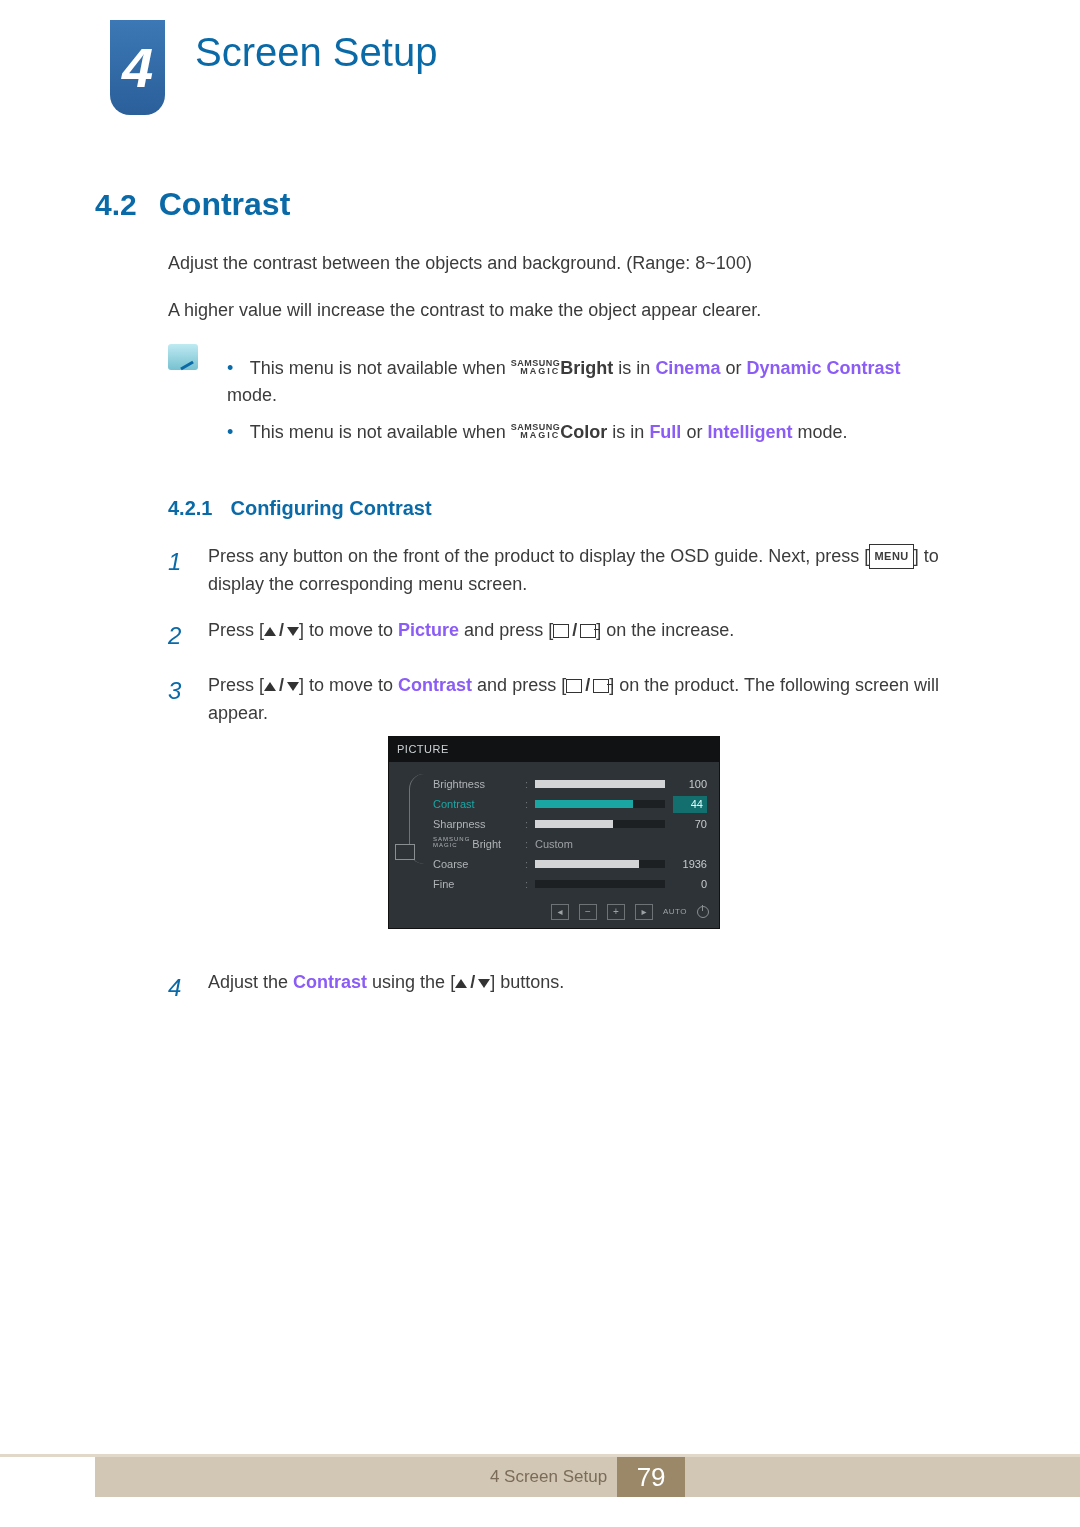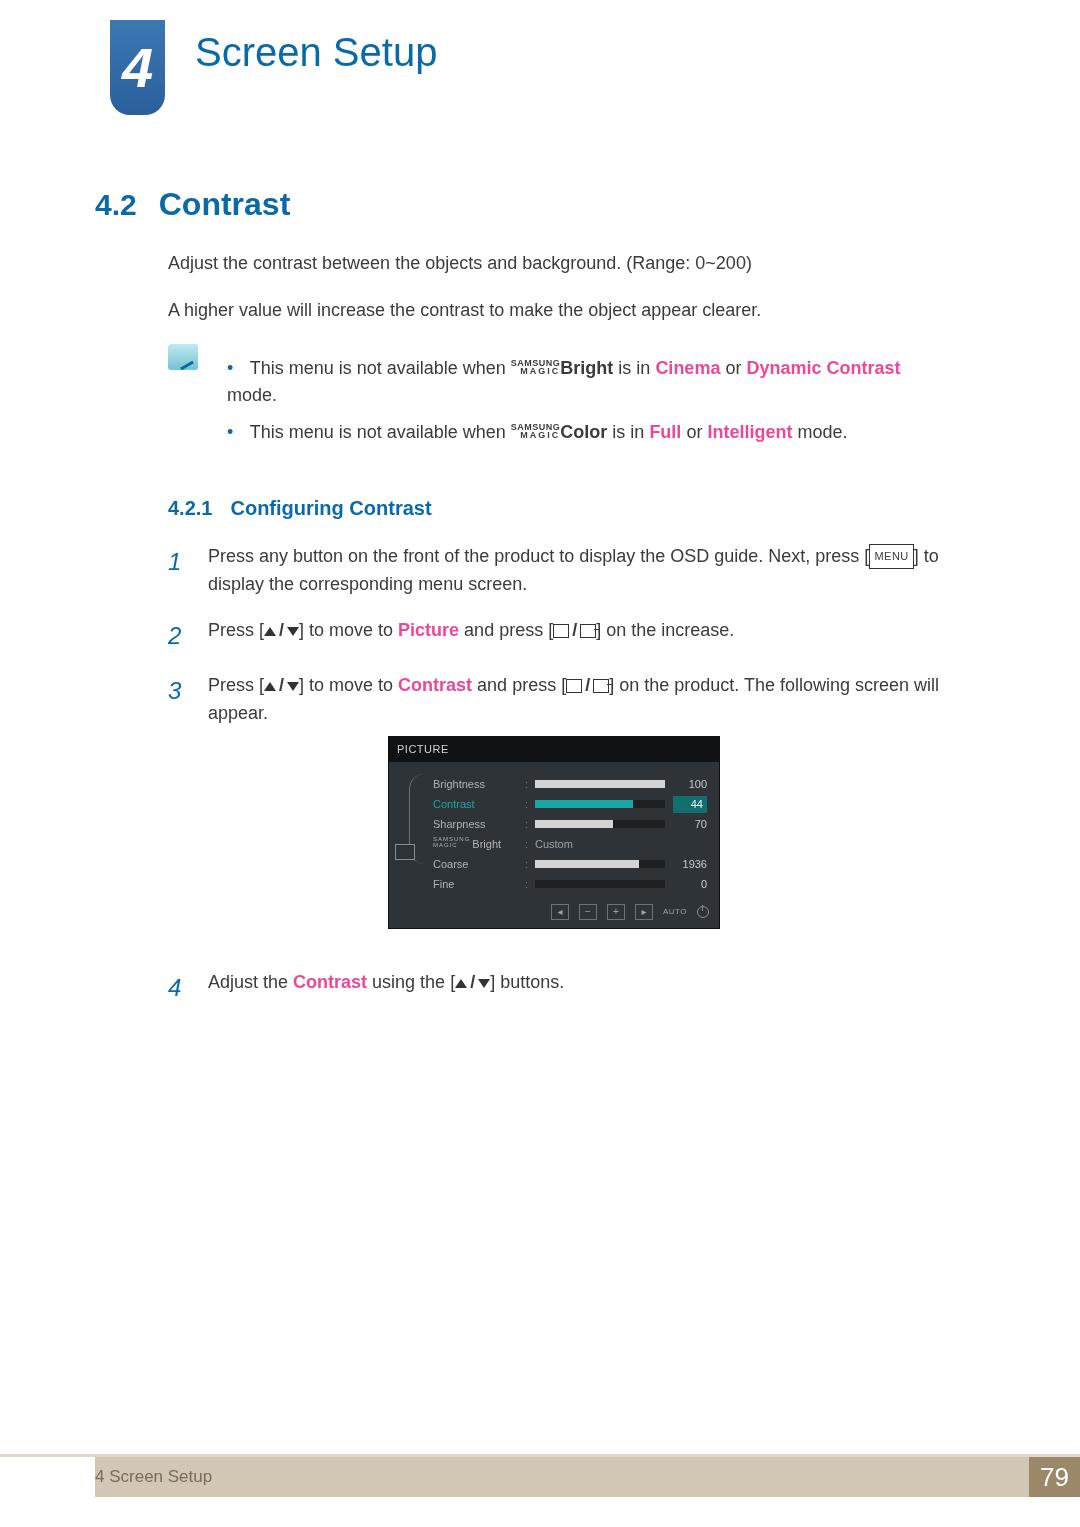--- a/index.html
+++ b/index.html
@@ -97,36 +97,36 @@
   .note-list li { margin-bottom:10px; }
   .note-list li::before{
     content:"•"; color:#0a6aa8; display:inline-block; width:18px;
   }
   .magic-prefix {
     display:inline-block; font-size:9px; line-height:.9; letter-spacing:.5px;
     vertical-align: 0px; font-weight:700; text-align:right;
   }
   .magic-prefix .top{display:block;}
   .magic-prefix .bot{display:block; letter-spacing:2px;}
-  .orange { color:#ec4899; font-weight:700; }
+  .orange { color:#8b5cf6; font-weight:700; }
 
   .subsection {
     color:#0a6aa8; font-size:20px; font-weight:700;
     margin: 18px 0 20px 0;
     display:flex; gap:18px;
   }
 
   .steps { margin:0; padding:0; list-style:none; }
   .steps li { display:flex; gap:18px; margin-bottom:18px; line-height:1.55; }
   .step-num { color:#0a6aa8; font-size:24px; font-style:italic; font-weight:400; width:22px; flex-shrink:0; }
   .step-text { flex:1; }
 
   .menu-chip {
     display:inline-block; border:1px solid #333; padding:3px 4px;
-    font-size:11px; font-weight:400; letter-spacing:.5px;
+    font-size:11px; font-weight:700; letter-spacing:.5px;
     vertical-align: 2px;
   }
 
   .btn-combo { display:inline-flex; align-items:center; gap:2px; vertical-align:middle; }
   .tri {
     display:inline-block; width:0;height:0;
     border-left:6px solid transparent; border-right:6px solid transparent;
   }
   .tri.up { border-bottom:9px solid #333; }
   .tri.dn { border-top:9px solid #333; }
@@ -200,51 +200,51 @@
   .osd-foot .pwr{
     width:10px;height:10px;border:1px solid #8a8f92;border-radius:50%;
     position:relative;
   }
   .osd-foot .pwr::after{content:"";position:absolute;left:4px;top:-2px;width:1px;height:6px;background:#8a8f92;}
 
   
   .footer-bar{
     position:absolute; left:95px; right:0; bottom:30px; height:40px;
     background:#d2c7b4;
-    display:flex; align-items:center; justify-content:space-between;
+    display:flex; align-items:center; justify-content:center;
     color:#7a6c58;
   }
   .footer-pre{
     position:absolute; left:0; right:0; bottom:70px; height:3px;
     background:#e2d8c9;
   }
   .footer-bar .txt{ font-size:17px; margin-right:10px; }
   .footer-bar .pg{
-    background:#9a8869; color:#fff; width:51px; height:40px;
+    background:#9a8869; color:#fff; width:68px; height:40px;
     display:flex;align-items:center;justify-content:center;
     font-size:26px; font-weight:400;
   }
 </style>
 </head>
 <body>
 
 <div class="page">
 
   <div class="chapter-tab">
     <span>4</span>
   </div>
   <div class="chapter-title">Screen Setup</div>
 
   <div class="section-row">
     <div class="section-num">4.2</div>
     <div class="section-title">Contrast</div>
   </div>
 
   <div class="body">
-    <p>Adjust the contrast between the objects and background. (Range: 0~200)</p>
+    <p>Adjust the contrast between the objects and background. (Range: 8~100)</p>
     <p>A higher value will increase the contrast to make the object appear clearer.</p>
 
     <div class="note-block">
       <div class="note-icon"></div>
       <ul class="note-list">
         <li>
           <span>This menu is not available when </span>
           <span class="magic-prefix">
             <span class="top">SAMSUNG</span>
             <span class="bot">MAGIC</span>

